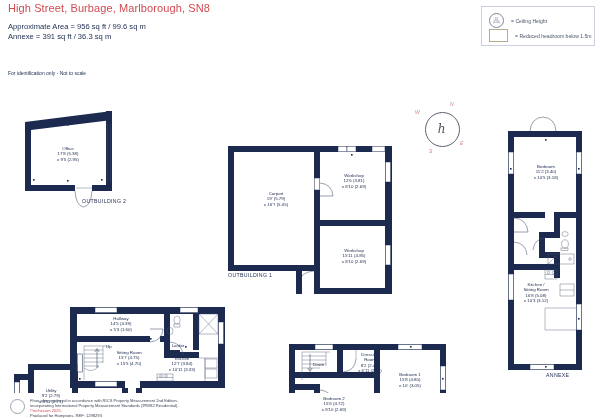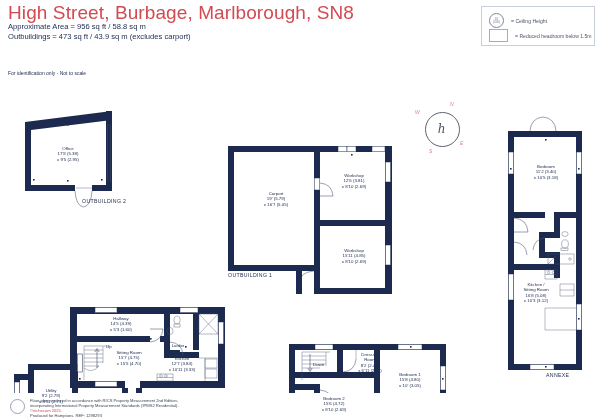--- a/index.html
+++ b/index.html
@@ -5,21 +5,21 @@
   html,body{margin:0;padding:0;}
   body{
     width:600px;height:418px;background:#ffffff;
     font-family:"Liberation Sans", sans-serif;
     color:#1b2a4e;position:relative;overflow:hidden;
   }
 
   
   .title{
     position:absolute;left:8px;top:2px;
-    font-size:19px;color:#d24a52;letter-spacing:.1px;white-space:nowrap;
+    font-size:11px;color:#d24a52;letter-spacing:.1px;white-space:nowrap;
   }
   .summary{position:absolute;left:8px;top:22px;}
   .summary .line{font-size:7.6px;color:#1b2a4e;line-height:9.6px;white-space:nowrap;}
   .disclaimer{position:absolute;left:8px;top:70px;font-size:5px;color:#1b2a4e;}
 
   
   .legend{
     position:absolute;left:481px;top:6px;width:112px;height:38px;
     border:.5px solid #c9cfdd;background:#fff;
   }
@@ -60,22 +60,22 @@
   .foot-txt{position:absolute;left:30px;top:0px;font-size:4.1px;line-height:5.1px;color:#3d4657;}
   .foot-txt span{display:block;white-space:nowrap;}
   .copy{color:#d24a52;}
 </style>
 </head>
 <body>
 
 <div class="title">High Street, Burbage, Marlborough, SN8</div>
 
 <div class="summary">
-  <div class="line">Approximate Area = 956  sq ft / 58.8  sq m</div>
-  <div class="line">Outbuildings = 473 sq ft / 43.9  sq m (excludes carport)</div>
+  <div class="line">Approximate Area = 956  sq ft / 99.6  sq m</div>
+  <div class="line">Annexe = 391 sq ft / 36.3  sq m</div>
 </div>
 <div class="disclaimer">For identification only - Not to scale</div>
 
 <div class="legend">
   <div class="legend-row r1">
     <div class="lg-circle">
       <span>10'</span>
       <span>(3.05)</span>
     </div>
     <div class="lg-text">= Ceiling Height</div>

